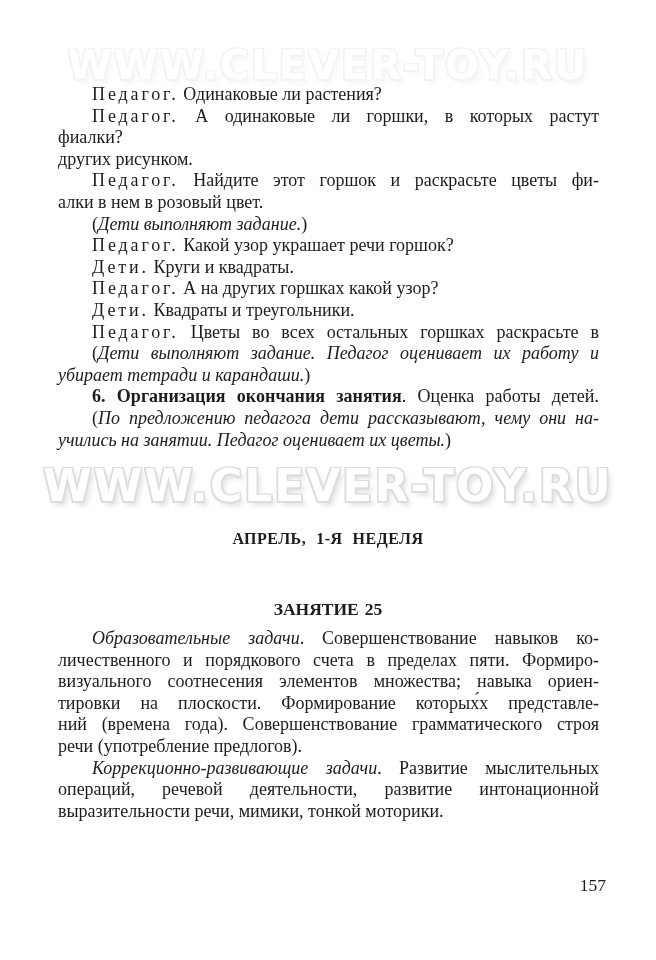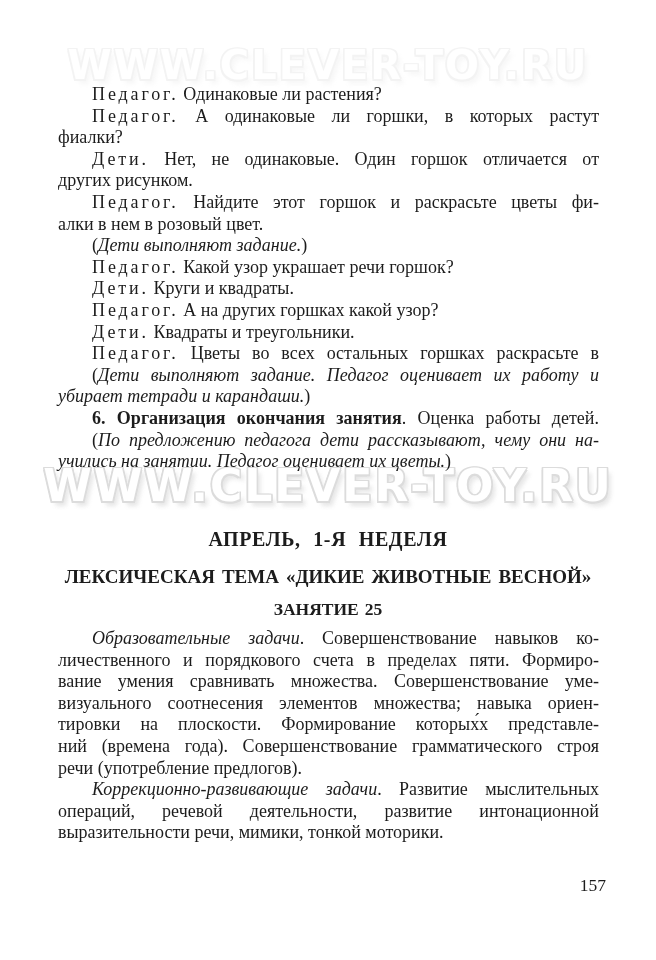--- a/index.html
+++ b/index.html
@@ -42,65 +42,62 @@
   .tline.just { text-align:justify; text-align-last:justify; }
   .seg-sp { letter-spacing:0.16em; }
   .seg-i  { font-style:italic; }
   .seg-b  { font-weight:bold; }
   .seg-bi { font-weight:normal; font-style:italic; }
   
   .h1,.h2,.h3 {
     position:absolute; left:0; width:656px; margin:0;
     text-align:center; font-weight:bold; color:#1c1c1c; z-index:1;
   }
-  .h1 { top:525px; font-size:20px;  line-height:28px; word-spacing:0.35em; letter-spacing:0.03em; }
+  .h1 { top:525px; font-size:16px;  line-height:28px; word-spacing:0.35em; letter-spacing:0.03em; }
   .h2 { top:565px; font-size:19px;  line-height:24px; word-spacing:0.12em; }
   .h3 { top:598px; font-size:17.5px; line-height:22px; word-spacing:0.1em; }
   
   .pagenum {
     position:absolute; top:874px; right:50px;
     font-size:17.5px; line-height:22px; z-index:1;
   }
 </style>
 </head>
 <body>
 
 <div class="page">
   <div class="watermark wm-top">www.clever-toy.ru</div>
   <div class="watermark wm-mid">www.clever-toy.ru</div>
 
   <div class="textblock dialogue">
       <div class="tline indent"><span class="seg-sp">Педагог.</span><span class="seg-p"> Одинаковые ли растения?</span></div>
       <div class="tline indent just"><span class="seg-sp">Педагог.</span><span class="seg-p"> А одинаковые ли горшки, в которых растут</span></div>
       <div class="tline"><span class="seg-p">фиалки?</span></div>
-      <div class="tline indent just"><span class="seg-sp">Дети.</span><span class="seg-p"> Нет, не одинаковые. Один горшок отличается от</span></div>
       <div class="tline"><span class="seg-p">других рисунком.</span></div>
       <div class="tline indent just"><span class="seg-sp">Педагог.</span><span class="seg-p"> Найдите этот горшок и раскрасьте цветы фи-</span></div>
       <div class="tline"><span class="seg-p">алки в нем в розовый цвет.</span></div>
       <div class="tline indent"><span class="seg-p">(</span><span class="seg-i">Дети выполняют задание.</span><span class="seg-p">)</span></div>
       <div class="tline indent"><span class="seg-sp">Педагог.</span><span class="seg-p"> Какой узор украшает речи горшок?</span></div>
       <div class="tline indent"><span class="seg-sp">Дети.</span><span class="seg-p"> Круги и квадраты.</span></div>
       <div class="tline indent"><span class="seg-sp">Педагог.</span><span class="seg-p"> А на других горшках какой узор?</span></div>
       <div class="tline indent"><span class="seg-sp">Дети.</span><span class="seg-p"> Квадраты и треугольники.</span></div>
       <div class="tline indent just"><span class="seg-sp">Педагог.</span><span class="seg-p"> Цветы во всех остальных горшках раскрасьте в</span></div>
       <div class="tline indent just"><span class="seg-p">(</span><span class="seg-i">Дети выполняют задание. Педагог оценивает их работу и</span></div>
       <div class="tline"><span class="seg-i">убирает тетради и карандаши.</span><span class="seg-p">)</span></div>
       <div class="tline indent just"><span class="seg-b">6. Организация окончания занятия</span><span class="seg-p">. Оценка работы детей.</span></div>
       <div class="tline indent just"><span class="seg-p">(</span><span class="seg-i">По предложению педагога дети рассказывают, чему они на-</span></div>
       <div class="tline"><span class="seg-i">учились на занятии. Педагог оценивает их цветы.</span><span class="seg-p">)</span></div>
     </div>
 
   <h1 class="h1">АПРЕЛЬ, 1-Я НЕДЕЛЯ</h1>
-  <h2 class="h2">ЛЕКСИЧЕСКАЯ ТЕМА «ДИКИЕ ЖИВОТНЫЕ ВЕСНОЙ»</h2>
   <h3 class="h3">ЗАНЯТИЕ 25</h3>
 
   <div class="textblock tasks">
       <div class="tline indent just"><span class="seg-bi">Образовательные задачи</span><span class="seg-p">. Совершенствование навыков ко-</span></div>
       <div class="tline just"><span class="seg-p">личественного и порядкового счета в пределах пяти. Формиро-</span></div>
-      <div class="tline just"><span class="seg-p">вание умения сравнивать множества. Совершенствование уме-</span></div>
       <div class="tline just"><span class="seg-p">визуального соотнесения элементов множества; навыка ориен-</span></div>
       <div class="tline just"><span class="seg-p">тировки на плоскости. Формирование которых́х представле-</span></div>
       <div class="tline just"><span class="seg-p">ний (времена года). Совершенствование грамматического строя</span></div>
       <div class="tline"><span class="seg-p">речи (употребление предлогов).</span></div>
       <div class="tline indent just"><span class="seg-bi">Коррекционно-развивающие задачи</span><span class="seg-p">. Развитие мыслительных</span></div>
       <div class="tline just"><span class="seg-p">операций, речевой деятельности, развитие интонационной</span></div>
       <div class="tline"><span class="seg-p">выразительности речи, мимики, тонкой моторики.</span></div>
     </div>
 
   <div class="pagenum">157</div>

